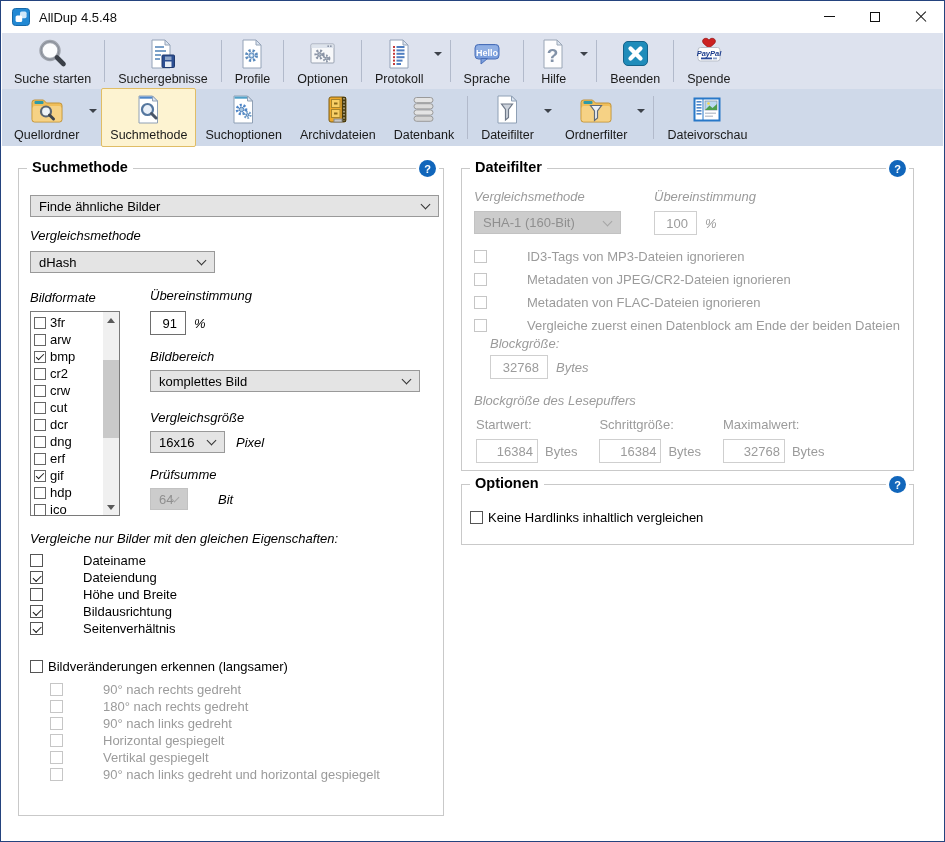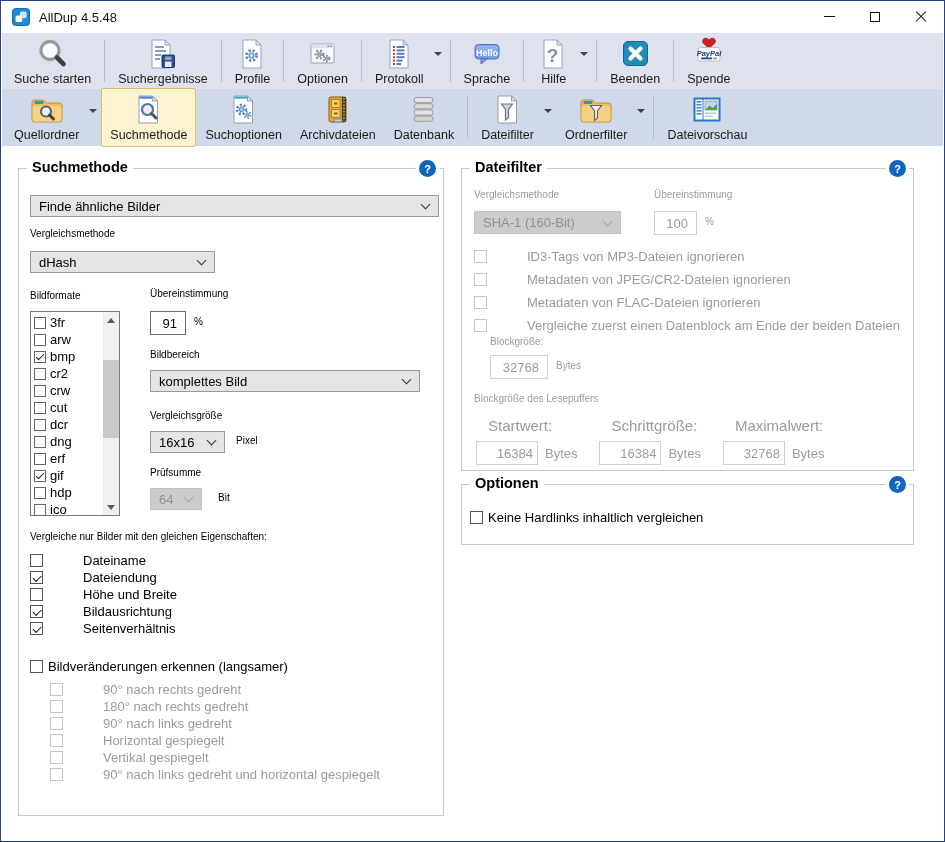--- a/index.html
+++ b/index.html
@@ -31,21 +31,21 @@
   .tbtn.sel { background:#fdf3d1; border-color:#e0bd66; }
   .tsep { width:1px; background:#b2bacb; margin:7px 4px; }
   .darr { width:0; height:0; border-left:4px solid transparent; border-right:4px solid transparent; border-top:4px solid #3d424a; margin:0 4px 14px 1px; }
   svg text { font-family:"Liberation Sans","DejaVu Sans",sans-serif; }
 
   
   .group { position:absolute; border:1px solid #c9c9c9; background:#fff; }
   .gtitle { position:absolute; top:-10px; left:8px; background:#fff; padding:0 5px; font-size:14.5px; font-weight:bold; color:#000; white-space:nowrap; }
   .help { position:absolute; top:-9px; right:7px; width:17px; height:17px; border-radius:50%; background:#1166bb; color:#fff; font-size:11px; font-weight:bold; display:flex; align-items:center; justify-content:center; box-shadow:0 0 0 3px #fff; }
 
-  .lbl { position:absolute; font-size:10px; color:#000; white-space:nowrap; }
+  .lbl { position:absolute; font-size:13px; color:#000; white-space:nowrap;font-style:italic; }
   .lbl.gray { color:#9b9b9b; }
 
   .select { position:absolute; height:22px; background:#e4e4e4; border:1px solid #999; font-size:13px; color:#000; display:flex; align-items:center; padding:0 22px 0 8px; }
   .select .chev { position:absolute; right:9px; top:50%; width:7px; height:7px; margin-top:-5px; border-right:1.4px solid #333; border-bottom:1.4px solid #333; transform:rotate(45deg); }
   .select.dis { background:#ccc; border-color:#c2c2c2; color:#8f8f8f; }
   .select.dis .chev { border-color:#a5a5a5; }
 
   .input { position:absolute; height:24px; background:#fff; border:1px solid #6e6e6e; font-size:13px; color:#000; display:flex; align-items:center; justify-content:flex-end; padding-right:8px; }
   .input.dis { border-color:#cfcfcf; color:#9b9b9b; }
 
@@ -71,21 +71,21 @@
   .tri-up { width:0; height:0; border-left:4px solid transparent; border-right:4px solid transparent; border-bottom:5px solid #5a5a5a; }
   .tri-down { width:0; height:0; border-left:4px solid transparent; border-right:4px solid transparent; border-top:5px solid #5a5a5a; }
   .sb-thumb { position:absolute; left:0; right:0; top:48px; height:78px; background:#c9c9c9; }
 
   
   #p-method { left:17px; top:167px; width:426px; height:648px; }
   #p-content { left:460px; top:167px; width:453px; height:303px; }
   #p-options { left:460px; top:483px; width:453px; height:61px; }
 
   .bufcol { width:119px; display:inline-block; vertical-align:top; }
-  .bufcol .blbl { font-size:15px; color:#9b9b9b; white-space:nowrap;margin-left:12px; }
+  .bufcol .blbl { font-size:13px; color:#9b9b9b; white-space:nowrap; }
   .bufrow { position:relative; margin-top:7px; height:24px; }
   .bufrow .binput { position:static; width:62px; height:24px; border:1px solid #cfcfcf; font-size:13px; color:#9b9b9b; display:inline-flex; align-items:center; justify-content:flex-end; padding-right:4px; }
   .bufrow .bunit { font-size:13px; color:#9b9b9b; margin-left:7px; }
 </style>
 </head>
 <body>
 
 <div class="window">
 
   <div class="titlebar">
@@ -504,21 +504,21 @@
     </div>
 
     <div class="lbl" style="left:131px;top:241px;">Vergleichsgröße</div>
     <div class="select" style="left:131px;top:262px;width:75px;">
       <span>16x16</span>
       <span class="chev"></span>
     </div>
     <div class="lbl" style="left:217px;top:266px;">Pixel</div>
 
     <div class="lbl" style="left:131px;top:298px;">Prüfsumme</div>
-    <div class="select dis" style="left:131px;top:319px;width:52px;">
+    <div class="select dis" style="left:131px;top:319px;width:38px;">
       <span>64</span>
       <span class="chev"></span>
     </div>
     <div class="lbl" style="left:199px;top:323px;">Bit</div>
 
     <div class="lbl" style="left:11px;top:362px;">Vergleiche nur Bilder mit den gleichen Eigenschaften:</div>
     <div class="cb-col" style="left:11px;top:383px;">
 
         <label class="cb">
           <span class="box"></span>

